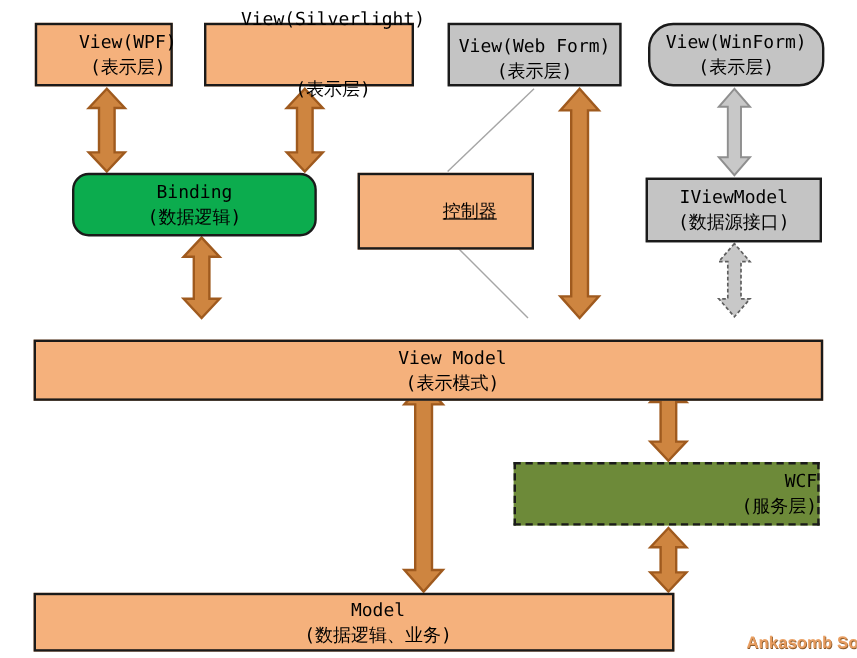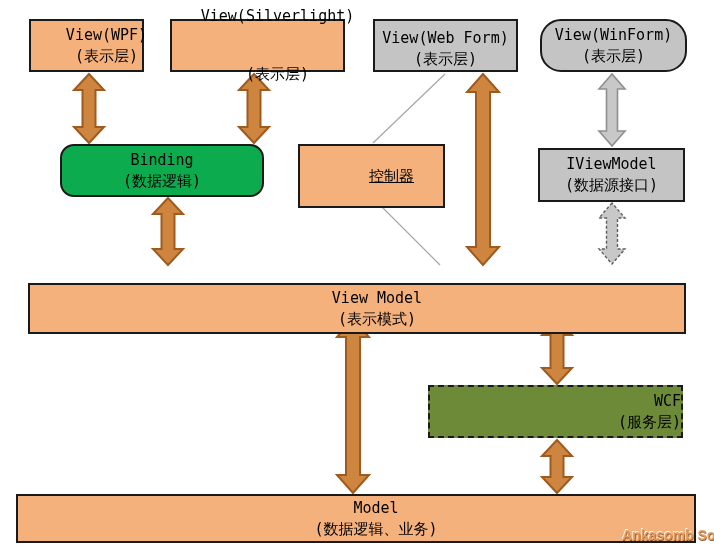--- a/index.html
+++ b/index.html
@@ -92,20 +92,20 @@
   <div class="box orange" style="left:28px; top:267px; width:658px; height:51px;margin-top:16px;">
     <span class="bl">View Model</span>
     <span class="bl">(表示模式)</span>
   </div>
 
   <div class="box olive" style="left:428px; top:385px; width:255px; height:53px;align-items:flex-end;">
     <span class="bl">WCF</span>
     <span class="bl">(服务层)</span>
   </div>
 
-  <div class="box orange" style="left:16px; top:494px; width:680px; height:49px;">
+  <div class="box orange" style="left:28px; top:494px; width:534px; height:49px;">
     <span class="bl">Model</span>
     <span class="bl">(数据逻辑、业务)</span>
   </div>
 
   <div class="watermark">Ankasomb Soft</div>
 
 </div>
 
 </body></html>

